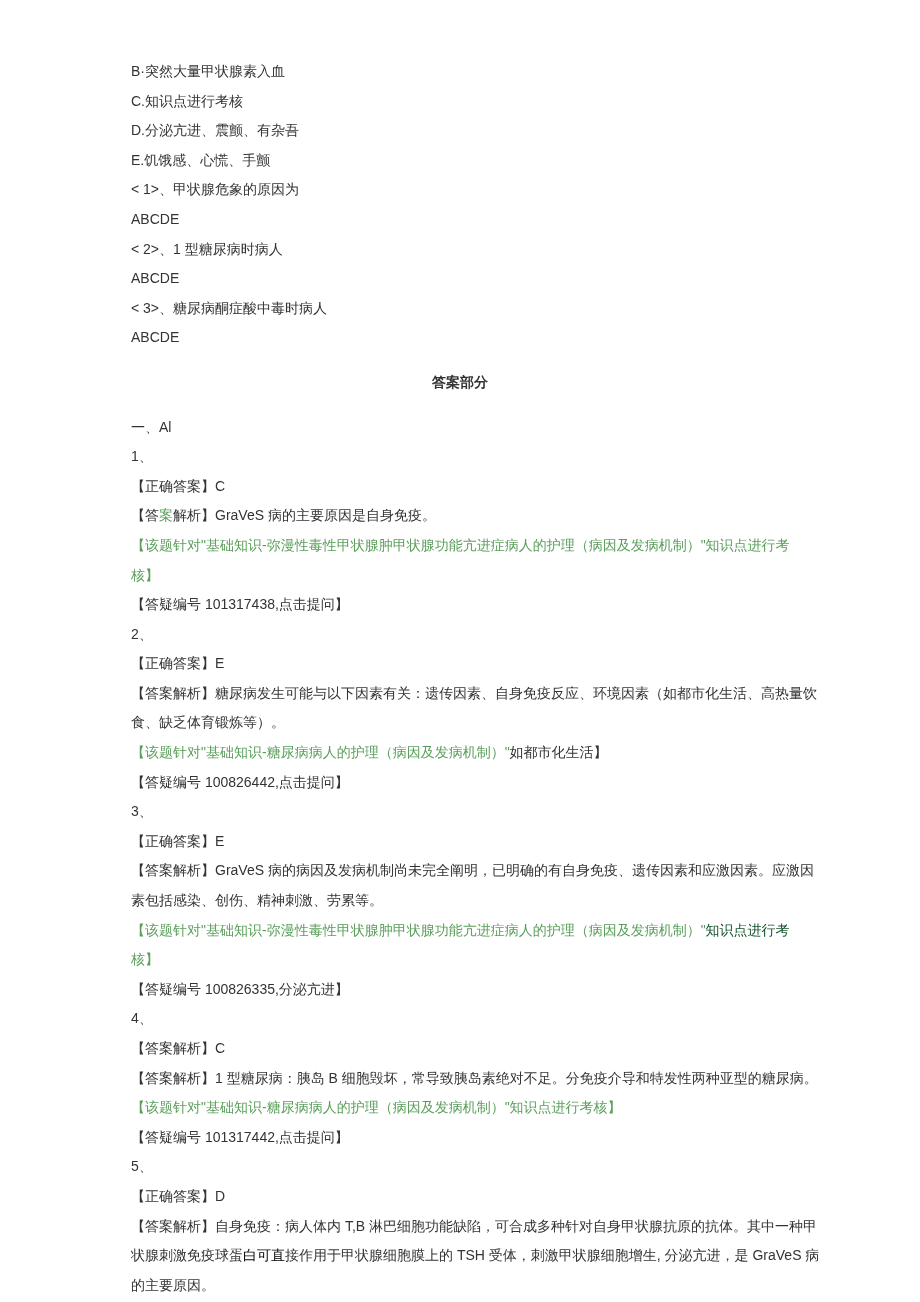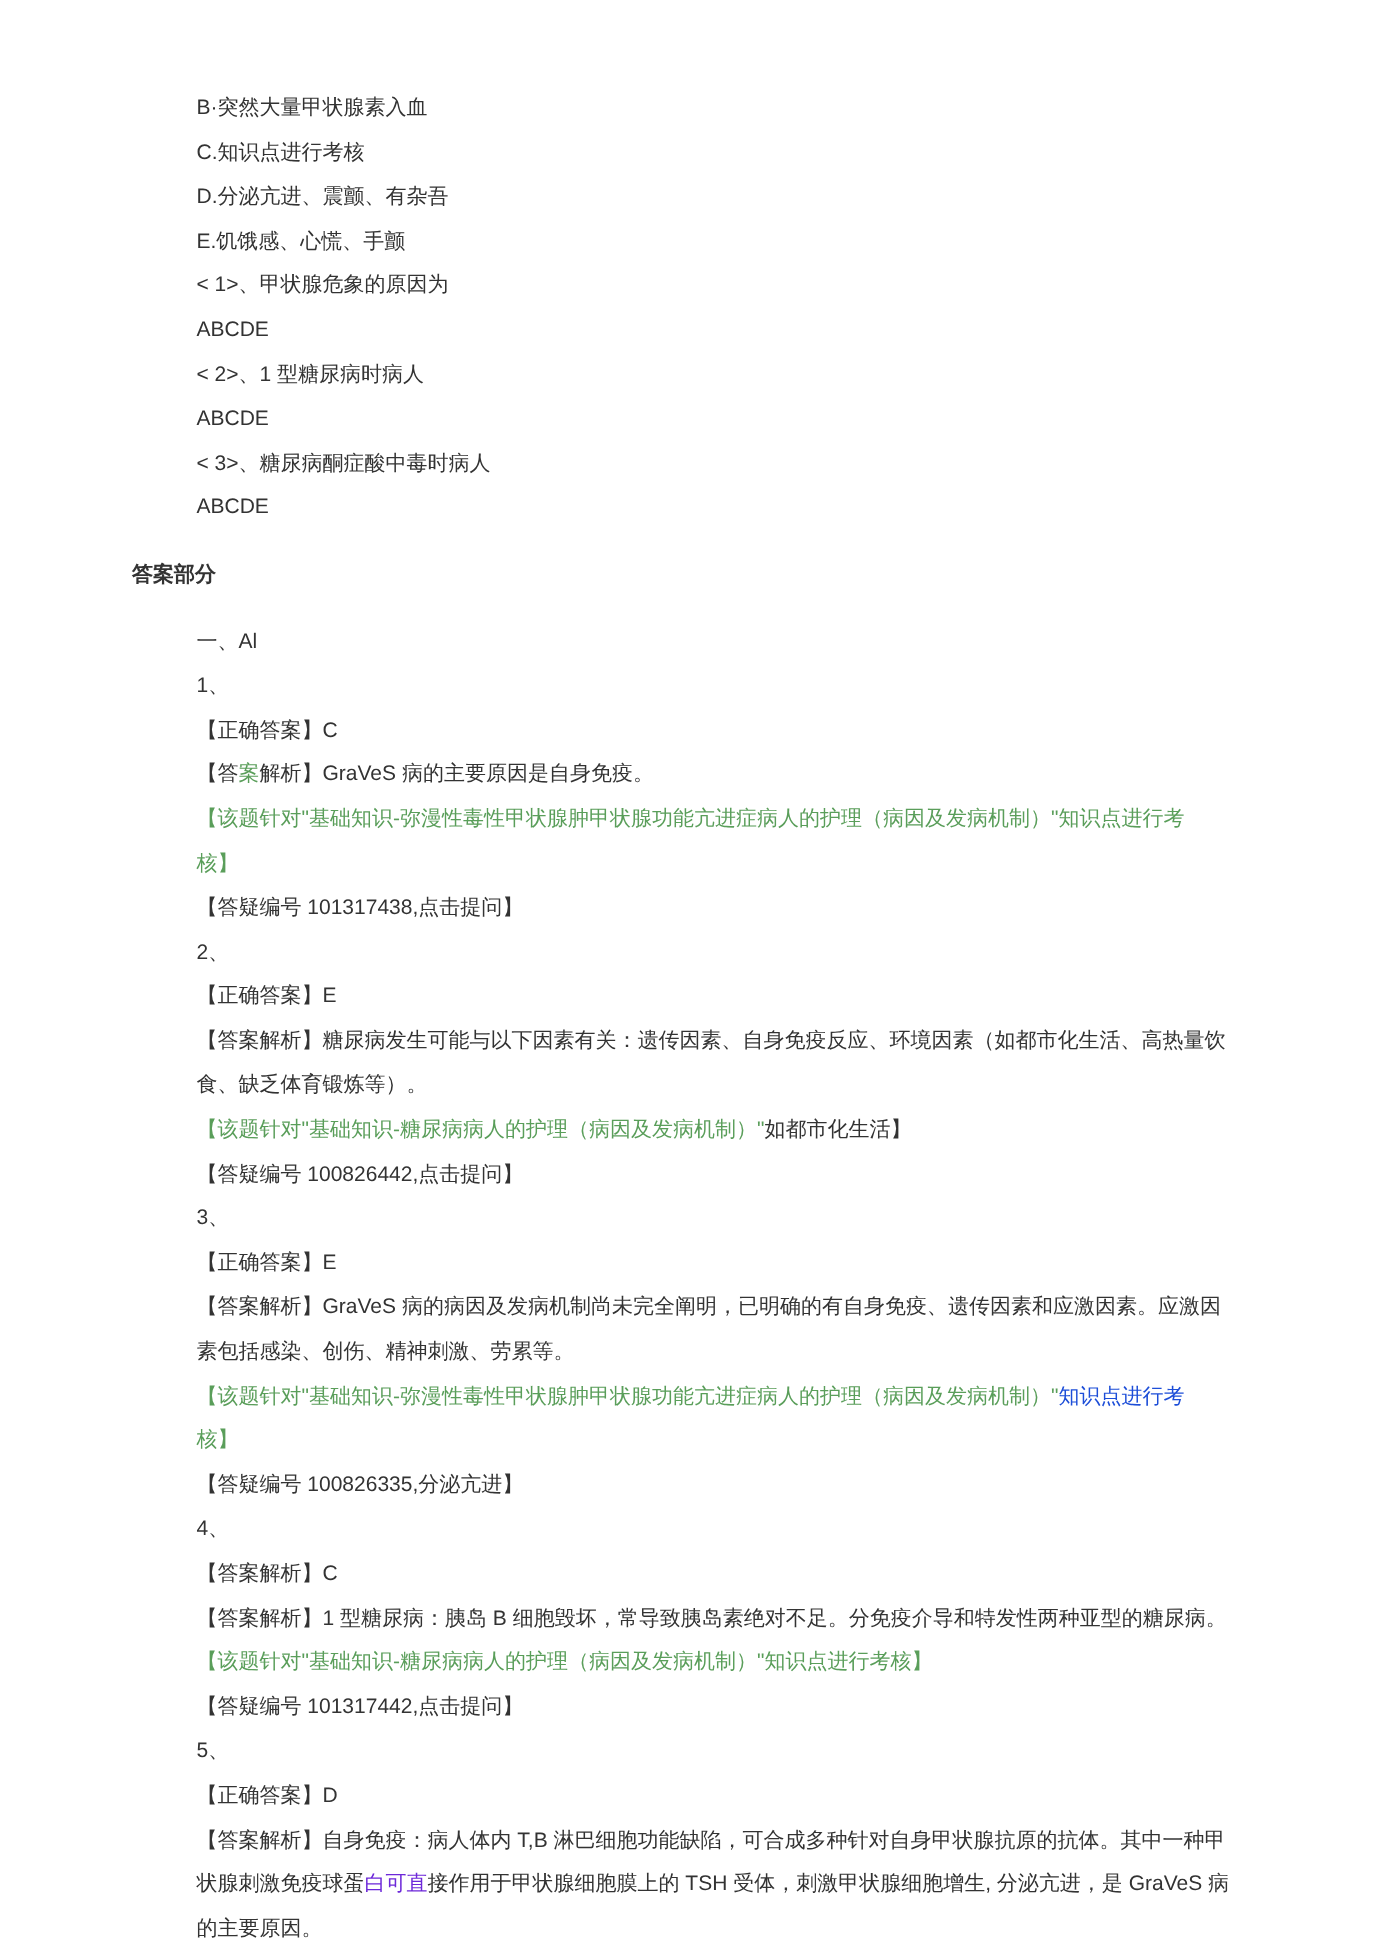--- a/index.html
+++ b/index.html
@@ -14,34 +14,35 @@
       color: #333;
       background: #fff;
       padding: 58px 88px;
       width: 920px;
     }
     .line {
       margin-bottom: 3px;
       margin-left: 43px;
     }
     .section-title {
+      text-align: center;
       font-weight: bold;
       margin: 18px 0;
     }
     .green-text {
       color: #5a9e5a;
     }
     .orange-text {
-      color: #1d4ed8;
+      color: #14532d;
     }
     .greenish-inline {
       color: #5a9e5a;
     }
     .gray-inline {
-      color: #6d28d9;
+      color: #000000;
     }
   </style>
 </head>
 <body>
 
 <div class="line">B·突然大量甲状腺素入血</div>
 <div class="line">C.知识点进行考核</div>
 <div class="line">D.分泌亢进、震颤、有杂吾</div>
 <div class="line">E.饥饿感、心慌、手颤</div>
 <div class="line">&lt;   1&gt;、甲状腺危象的原因为</div>

